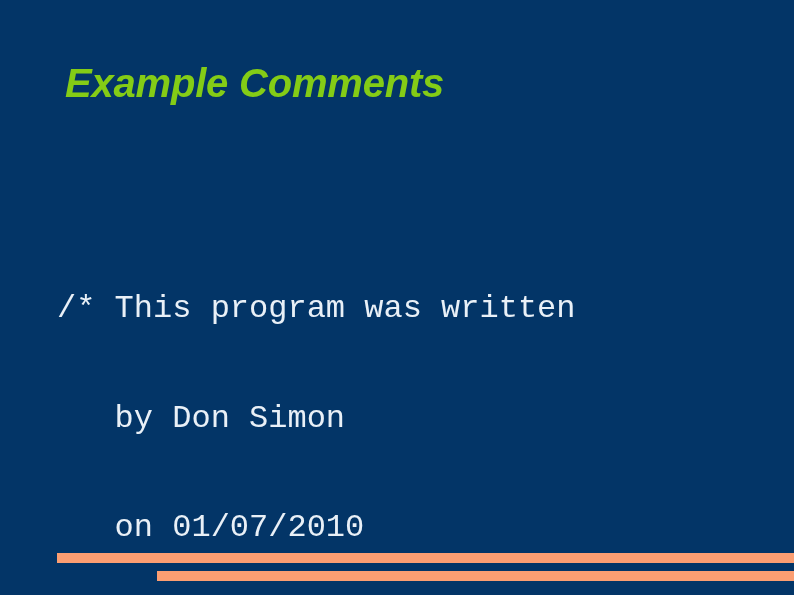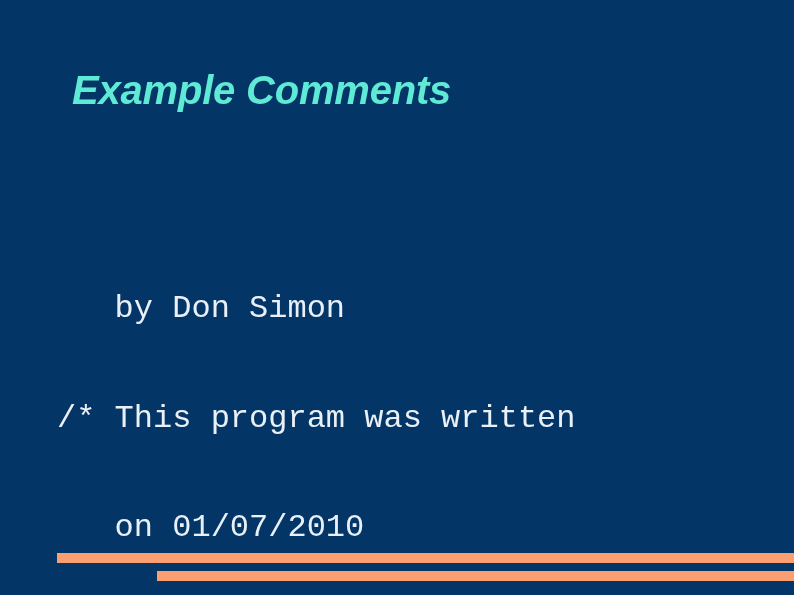--- a/index.html
+++ b/index.html
@@ -22,28 +22,28 @@
     background: #033567;
     box-sizing: border-box;
   }
 
   
   .slide-title {
     position: absolute;
     left: 57px;
     top: 52px;
     width: 690px;
-    margin: 15px;
+    margin: 8px;
     font-family: "Liberation Sans", sans-serif;
     font-size: 40px;
     font-weight: bold;
     font-style: italic;
     letter-spacing: -0.2px;
     line-height: 46px;
-    color: #5eead4;
+    color: #84cc16;
     white-space: nowrap;
   }
 
   
   .code-block {
     position: absolute;
     left: 57px;
     top: 218px;
     width: 700px;
     font-family: "Liberation Mono", "DejaVu Sans Mono", monospace;
@@ -77,22 +77,22 @@
   }
 </style>
 </head>
 <body>
 
 <div class="slide">
 
   <h1 class="slide-title">Example Comments</h1>
 
   <div class="code-block">
+    <span class="code-line">/* This program was written</span>
     <span class="code-line">   by Don Simon</span>
-    <span class="code-line">/* This program was written</span>
     <span class="code-line">   on 01/07/2010</span>
     
     
     
   </div>
 
   <div class="rule rule-upper"></div>
   <div class="rule rule-lower"></div>
 
 </div>

